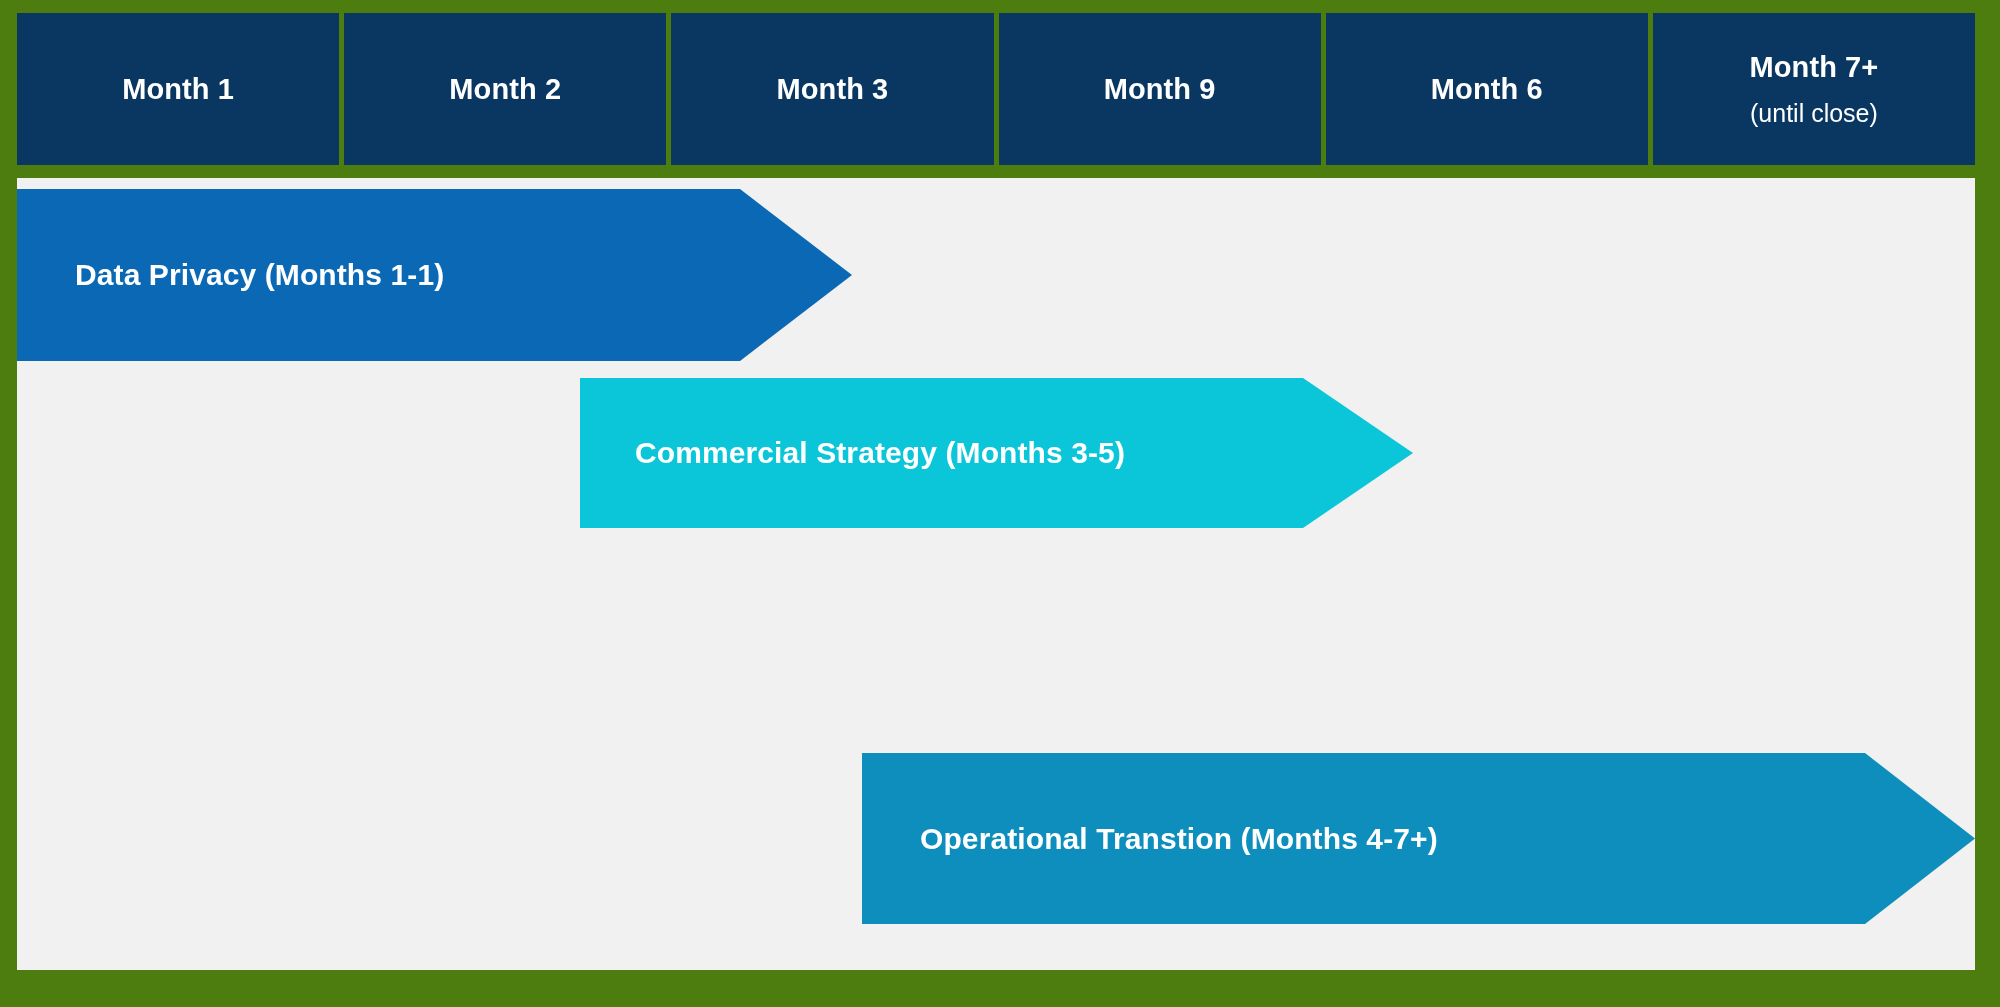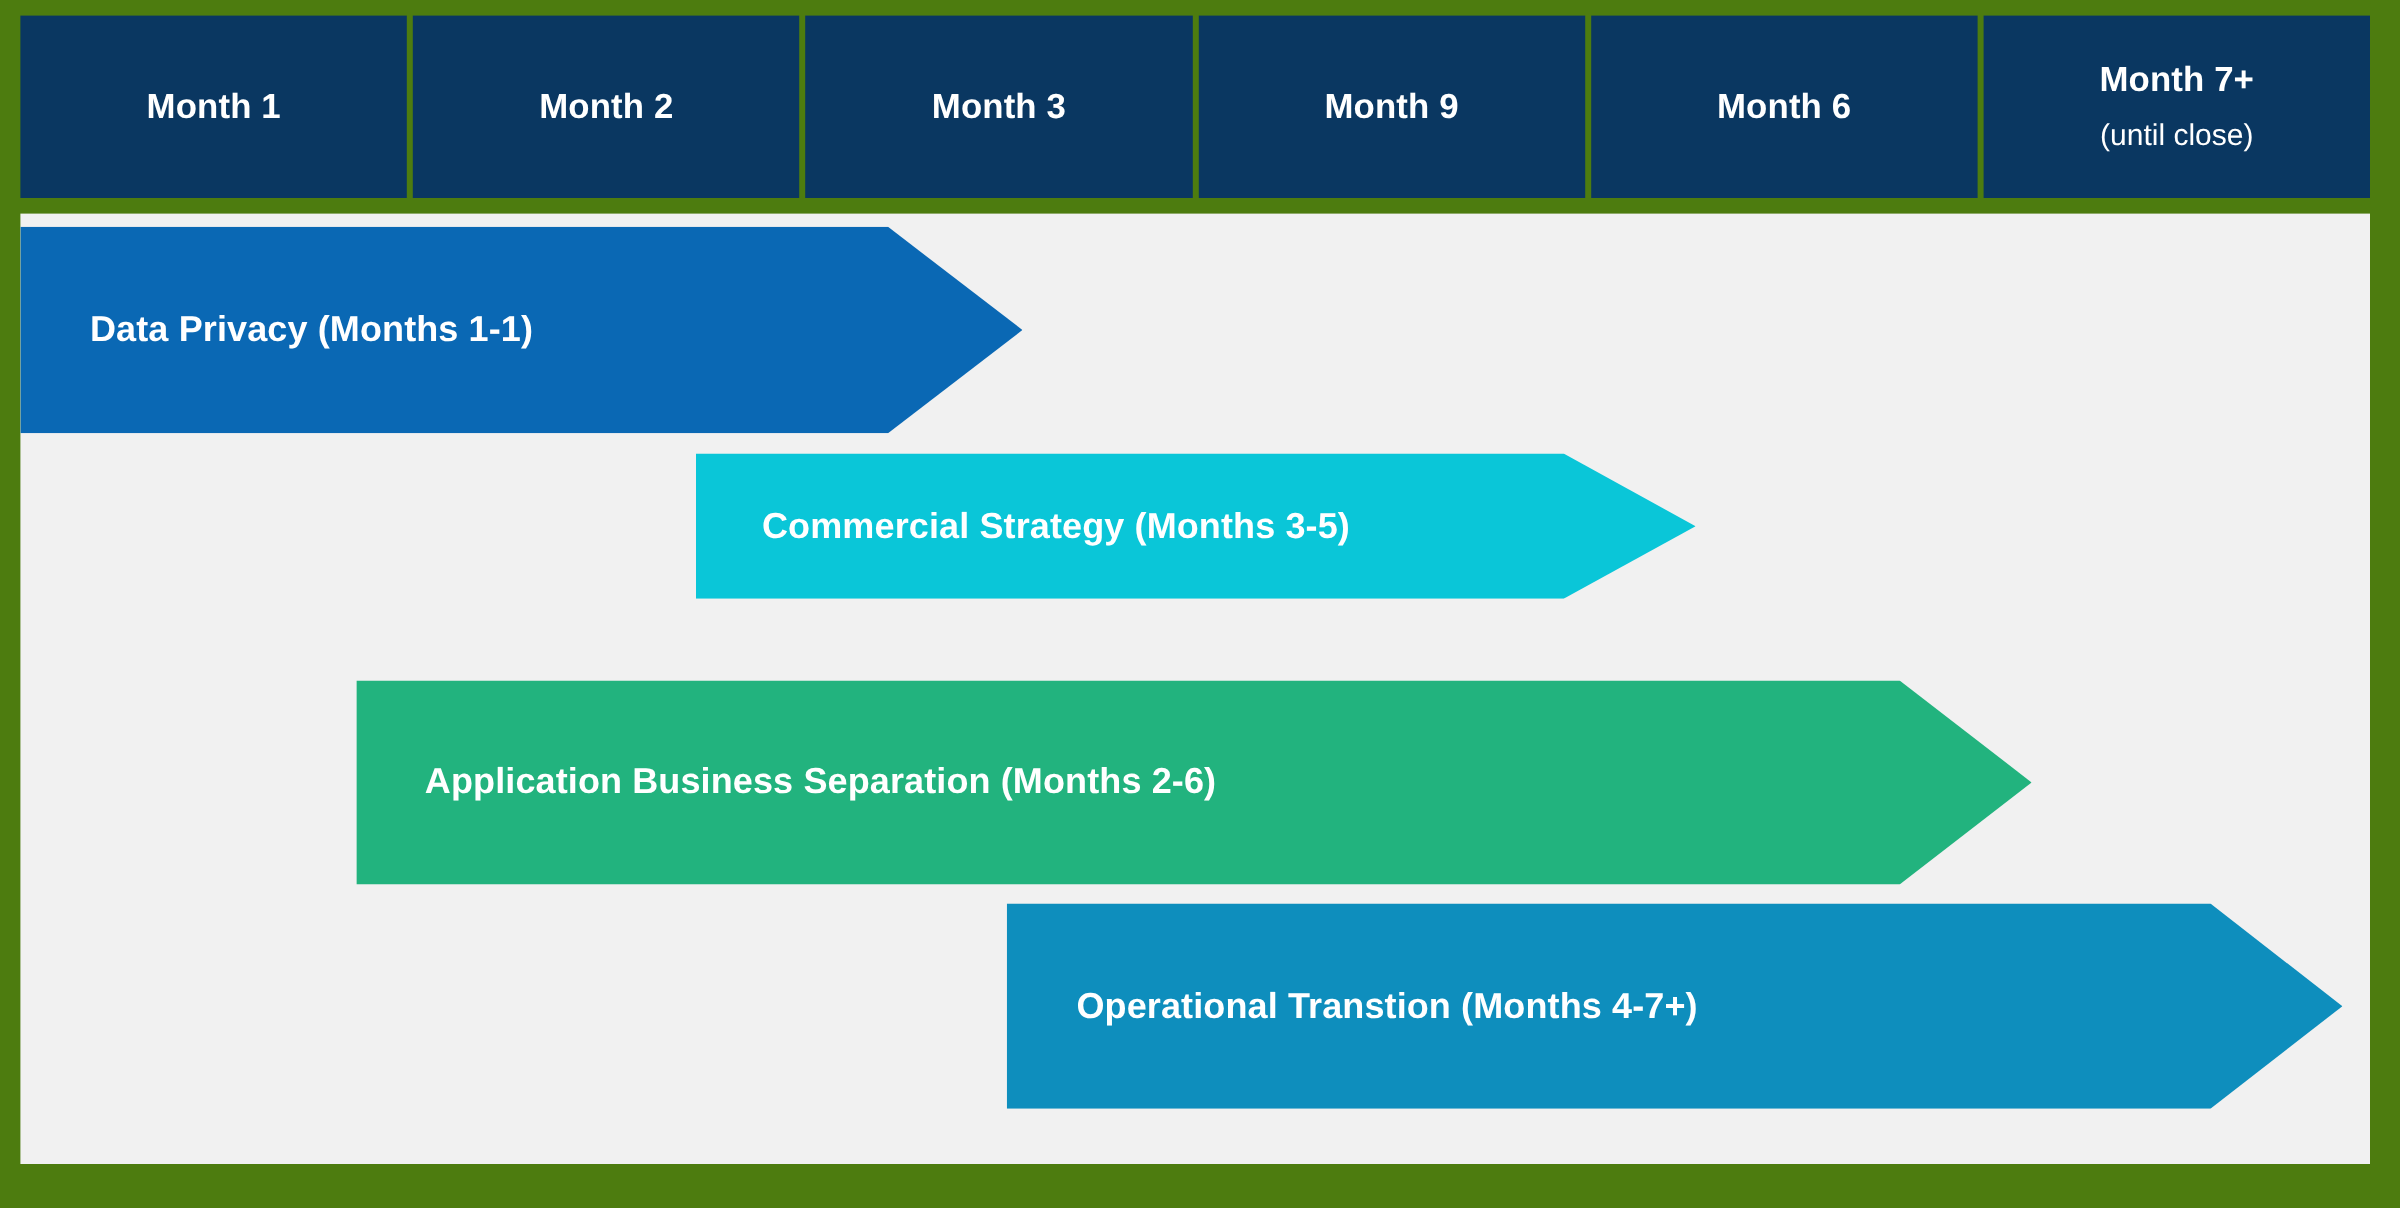--- a/index.html
+++ b/index.html
@@ -132,39 +132,31 @@
 
   <div class="bar" style="left:17px; top:189px; width:835px; height:172px; padding-left:58px;">
     <div class="bar-shape">
       <svg viewBox="0 0 835 172" preserveAspectRatio="none">
         <polygon points="0,0 723,0 835,86 723,172 0,172" fill="#0a68b4"></polygon>
       </svg>
     </div>
     <span class="bar-label">Data Privacy (Months 1-1)</span>
   </div>
 
-  <div class="bar" style="left:580px; top:378px; width:833px; height:121px; padding-left:55px;">
+  <div class="bar" style="left:580px; top:378px; width:833px; height:150px; padding-left:55px;">
     <div class="bar-shape">
       <svg viewBox="0 0 833 170" preserveAspectRatio="none">
         <polygon points="0,0 723,0 833,85 723,170 0,170" fill="#0ac6d8"></polygon>
       </svg>
     </div>
     <span class="bar-label">Commercial Strategy (Months 3-5)</span>
   </div>
 
-  <div class="bar" style="left:297px; top:567px; width:1396px; height:170px; padding-left:57px;">
-    <div class="bar-shape">
-      <svg viewBox="0 0 1396 170" preserveAspectRatio="none">
-        <polygon points="0,0 1286,0 1396,85 1286,170 0,170" fill="#22b37e"></polygon>
-      </svg>
-    </div>
-    <span class="bar-label">Application Business Separation (Months 2-6)</span>
-  </div>
 
-  <div class="bar" style="left:839px; top:753px; width:1113px; height:171px; padding-left:58px;">
+  <div class="bar" style="left:862px; top:753px; width:1113px; height:171px; padding-left:58px;">
     <div class="bar-shape">
       <svg viewBox="0 0 1113 171" preserveAspectRatio="none">
         <polygon points="0,0 1003,0 1113,85.5 1003,171 0,171" fill="#0e8ebd"></polygon>
       </svg>
     </div>
     <span class="bar-label">Operational Transtion (Months 4-7+)</span>
   </div>
 
 </div>
 

